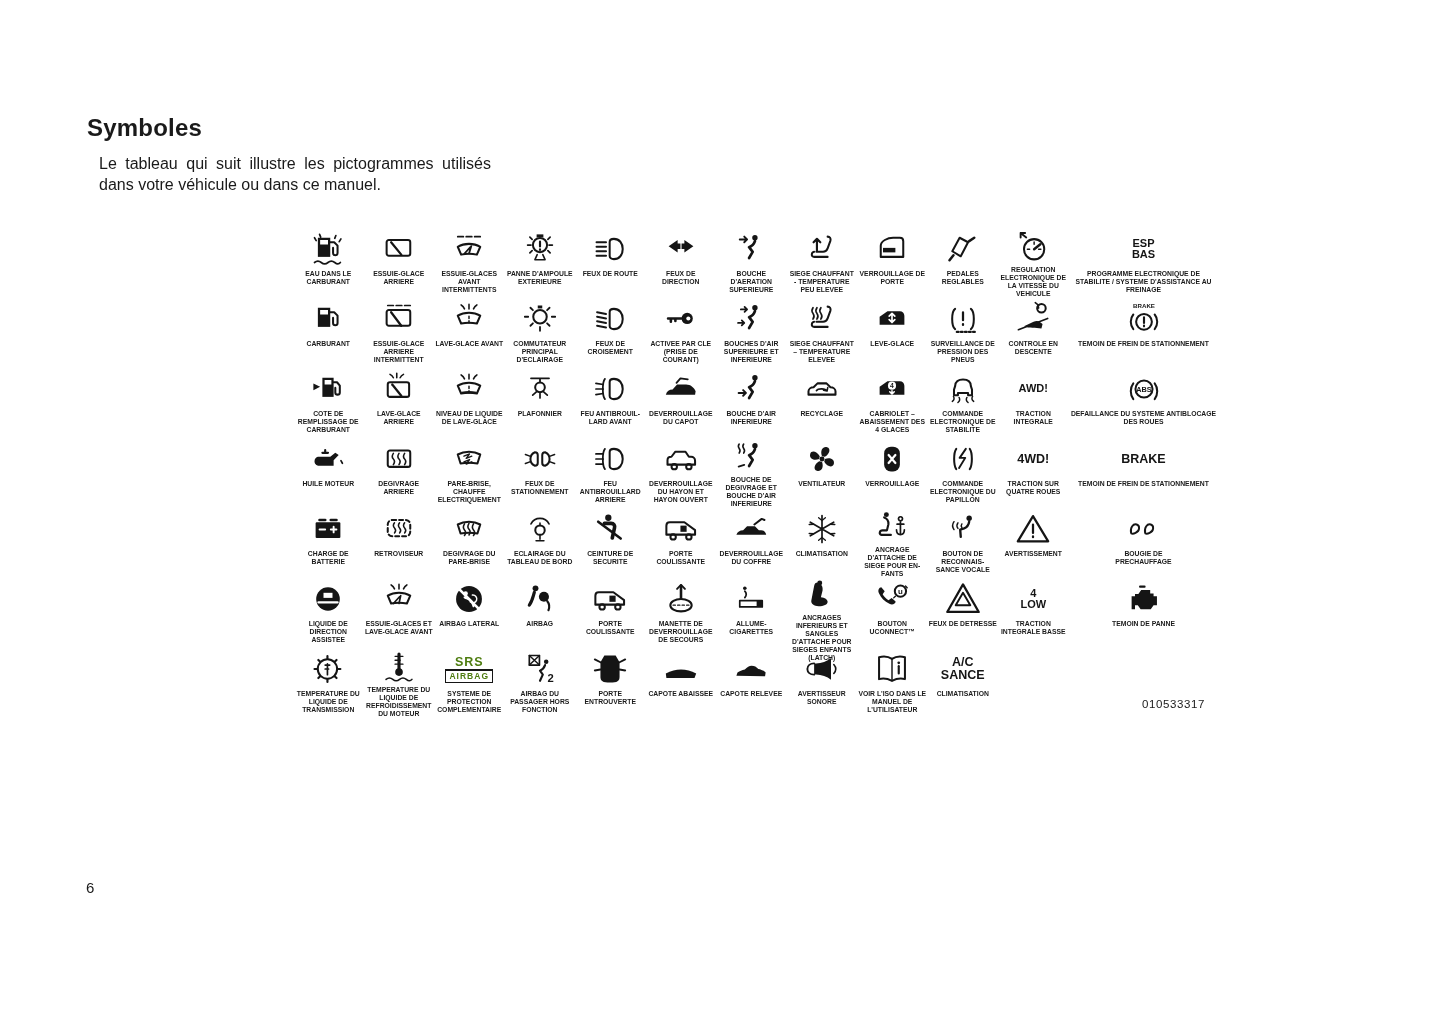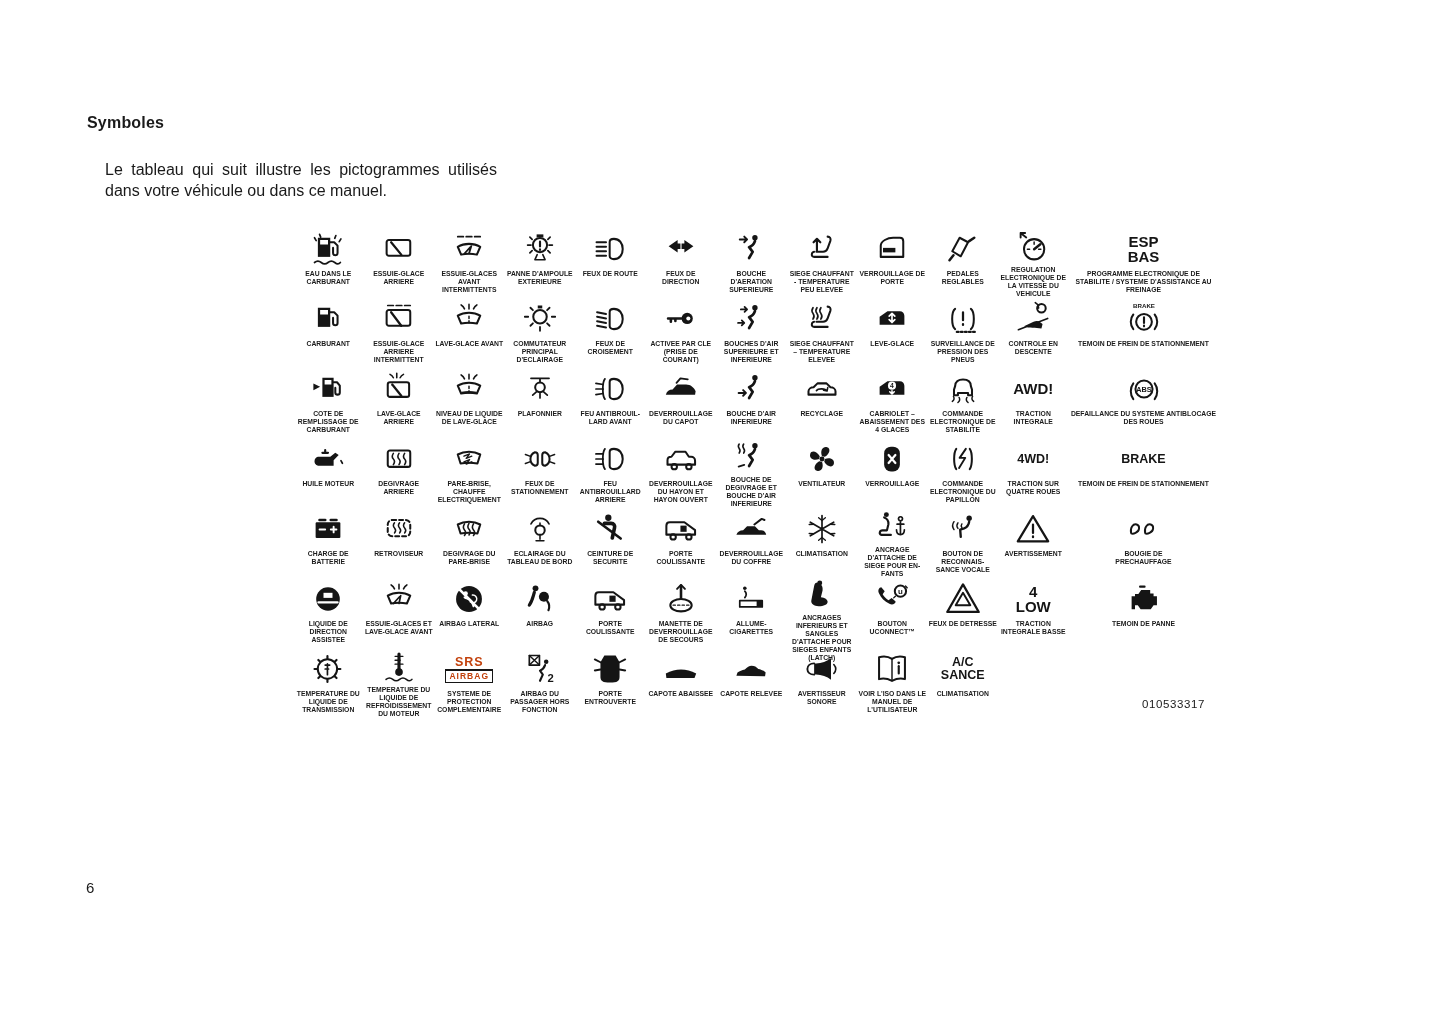--- a/index.html
+++ b/index.html
@@ -1,27 +1,27 @@
 <!DOCTYPE html>
 <html><head>
 <meta charset="utf-8">
 <style>
   html,body{margin:0;padding:0;background:#fff;}
   body{font-family:"Liberation Sans",sans-serif;color:#1a1a1a;}
   .page{position:relative;width:1445px;height:1026px;background:#fff;overflow:hidden;}
-  .title{position:absolute;left:87px;top:114px;margin:0;font-size:16px;font-weight:bold;letter-spacing:.2px;}
-  .intro{position:absolute;left:87px;top:142px;margin:18px;width:392px;font-size:16px;line-height:1.3;text-align:justify;}
+  .title{position:absolute;left:87px;top:114px;margin:0;font-size:24px;font-weight:bold;letter-spacing:.2px;}
+  .intro{position:absolute;left:87px;top:142px;margin:12px;width:392px;font-size:16px;line-height:1.3;text-align:justify;}
   .grid{position:absolute;left:293px;top:228px;display:grid;grid-template-columns:repeat(11,70.5px) 150px;}
   .cell{height:70px;display:flex;flex-direction:column;align-items:center;}
   .icn{height:42px;display:flex;align-items:center;justify-content:center;}
   .lbl{font-size:6.8px;font-weight:bold;text-align:center;line-height:1.18;max-width:68px;}
   .cell.c12 .lbl{max-width:148px;}
-  .ticon{font-weight:bold;text-align:center;line-height:1.02;font-size:15px;color:#151515;}
+  .ticon{font-weight:bold;text-align:center;line-height:1.02;font-size:11px;color:#151515;}
   .ticon.big{font-size:12.5px;}
-  .srswrap{text-align:center;color:#c2410c;}
+  .srswrap{text-align:center;color:#4d7c0f;}
   .srs-top{font-weight:bold;font-size:12.5px;letter-spacing:1px;border-bottom:2.5px solid #151515;padding:0 2px;}
   .srs-bot{font-weight:bold;font-size:8.5px;border:1.6px solid #151515;border-top:none;padding:0 3px 1px 3px;letter-spacing:1px;}
   .fig{position:absolute;left:1142px;top:698px;font-size:11.5px;font-weight:normal;letter-spacing:.6px;}
   .pagenum{position:absolute;left:86px;top:879px;font-size:15px;}
   svg{display:block;}
 </style>
 </head>
 <body>
 
 <div class="page">

